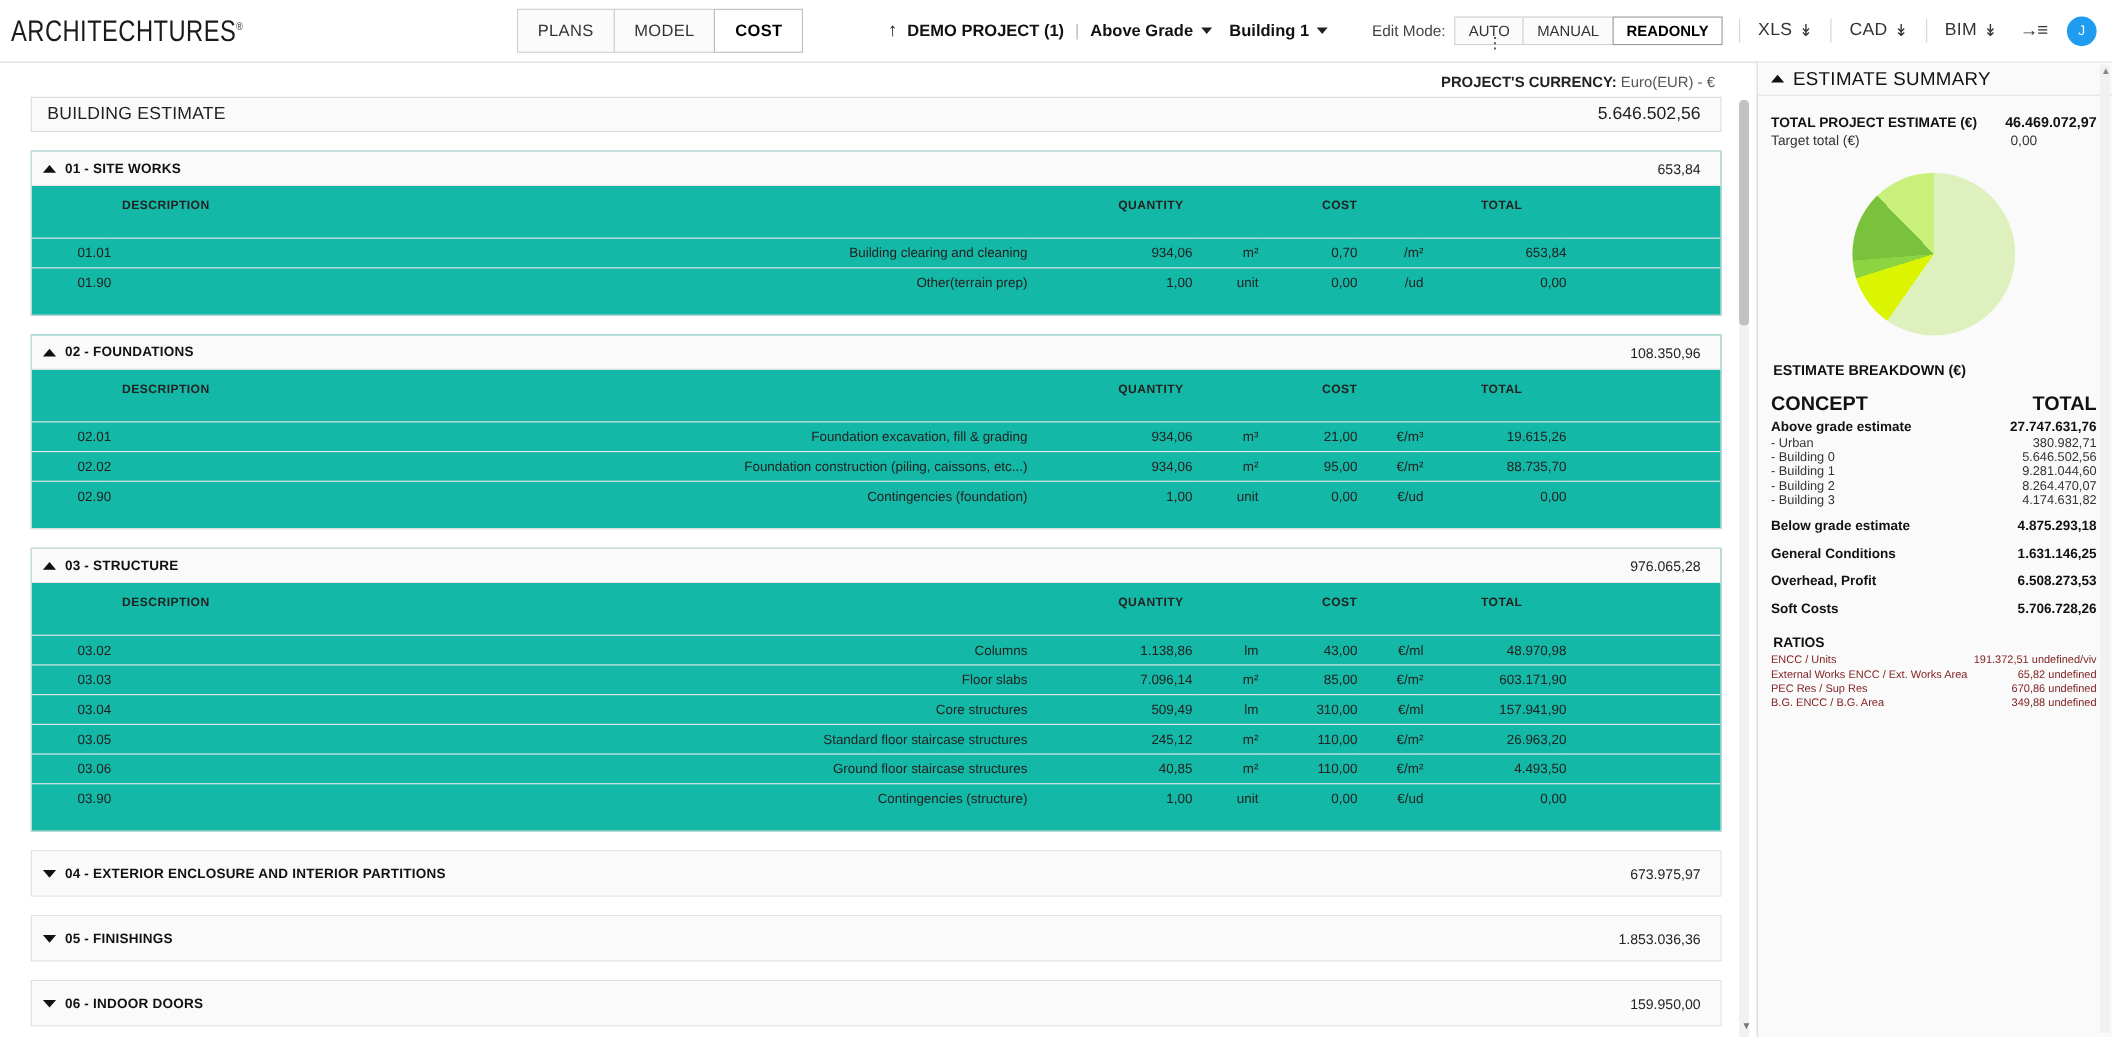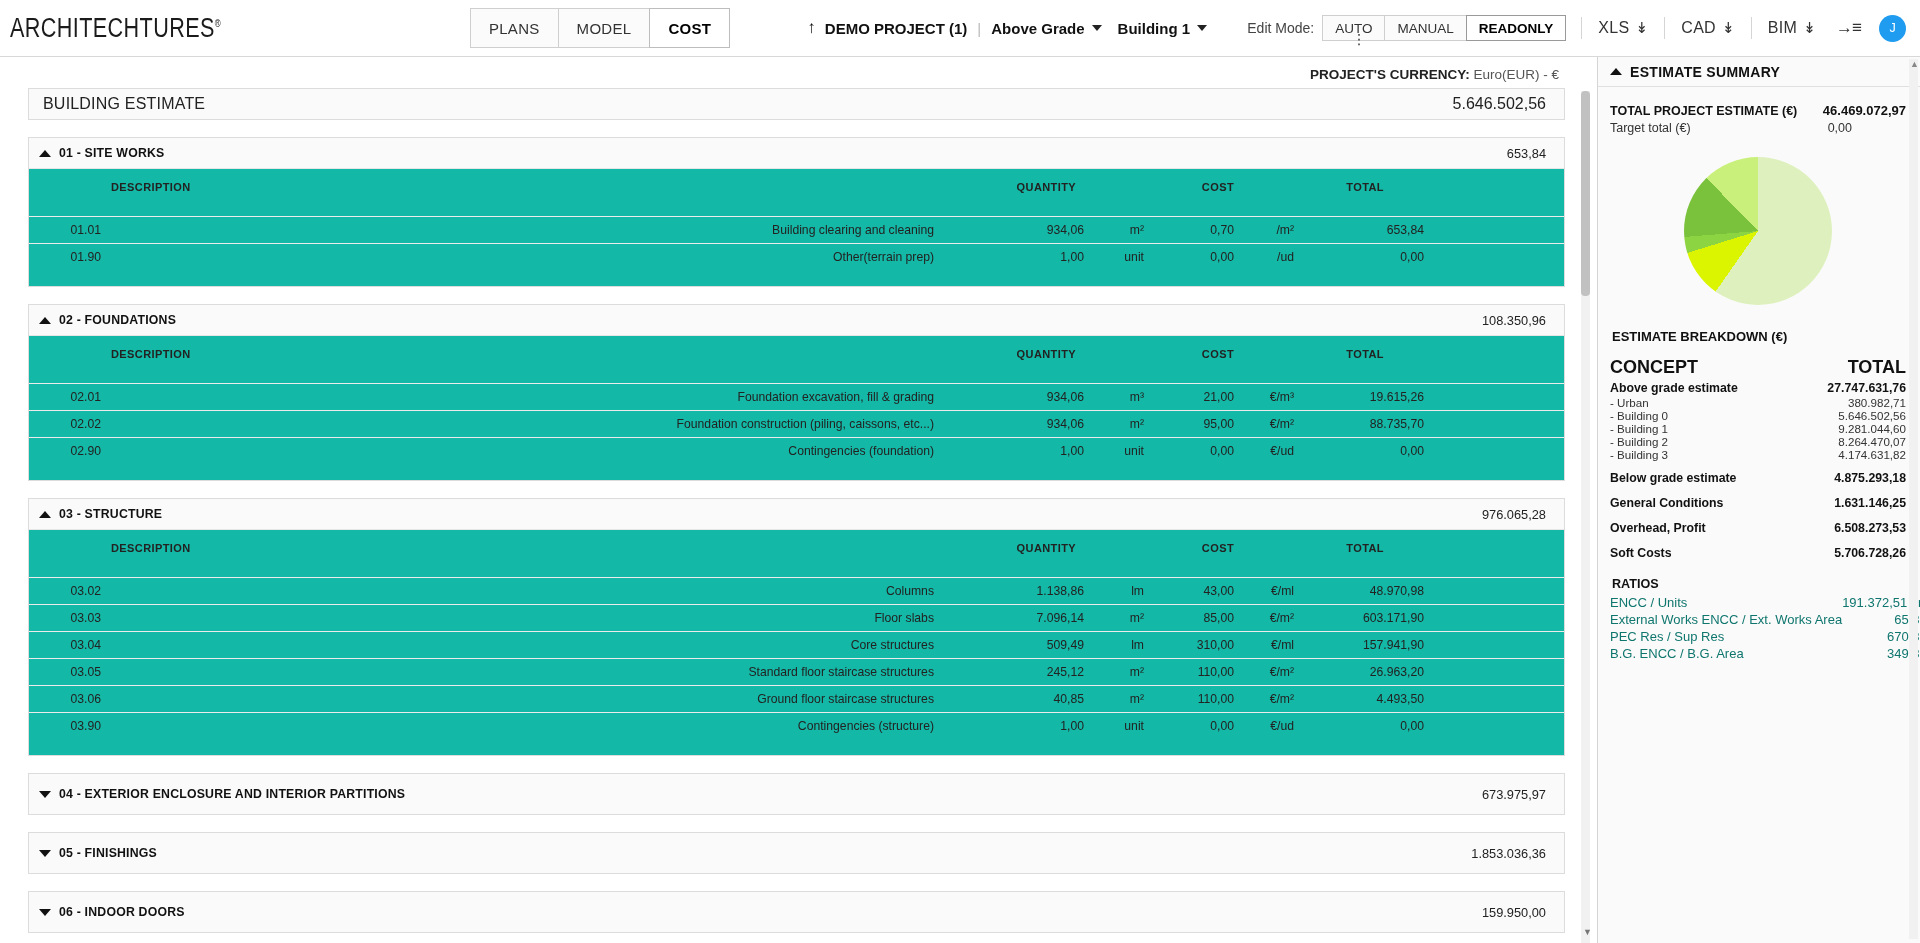--- a/index.html
+++ b/index.html
@@ -231,21 +231,21 @@
   }
   .rp-head {
     height: 30px;
     display: flex; align-items: center;
     padding: 0 12px;
     border-bottom: 1px solid #e0e0e0;
     background: #fafafa;
     cursor: pointer;
   }
   .rp-head .chev { border-bottom: 7px solid #111; border-top: none; }
-  .rp-head .txt { font-size: 14px; font-weight: bold; letter-spacing: .3px; color: #111; }
+  .rp-head .txt { font-size: 17px; font-weight: normal; letter-spacing: .3px; color: #111; }
 
   .rp-body { padding: 16px 14px 0 12px; }
   .tot-row {
     display: flex; align-items: baseline;
     font-size: 12.5px; font-weight: bold; color: #111;
     margin-bottom: 3px;
   }
   .tot-row .v { margin-left: auto; font-size: 13px; }
   .target-row {
     display: flex; align-items: baseline;
@@ -260,21 +260,21 @@
   table.bd { width: 100%; border-collapse: collapse; }
   table.bd td { font-size: 12.3px; padding: 1px 0; color: #111; white-space: nowrap; }
   table.bd td.v { text-align: right; }
   table.bd tr.hdr td { font-weight: bold; font-size: 18px; padding-bottom: 2px; }
   table.bd tr.bold td { font-weight: bold; }
   table.bd tr.sub td { font-size: 11.6px; color: #333; padding: 0; }
   table.bd tr.gap td { height: 9px; padding: 0; }
 
   .ratios-title { font-size: 12.6px; font-weight: bold; color: #111; padding: 16px 0 3px 2px; }
   table.ratios { width: 100%; border-collapse: collapse; }
-  table.ratios td { font-size: 13px; color: #0f766e; padding: 1px 0; white-space: nowrap; }
+  table.ratios td { font-size: 10px; color: #7f1d1d; padding: 1px 0; white-space: nowrap; }
   table.ratios td.v { text-align: right; }
 
   .rp-scrollbar {
     position: absolute; right: 2px; top: 2px;
     width: 9px; height: 880px; background: #f1f1f1;
   }
   .rp-arrow-up { position: absolute; right: 1px; top: 2px; font-size: 9px; color: #888; }
 </style>
 </head>
 <body>

